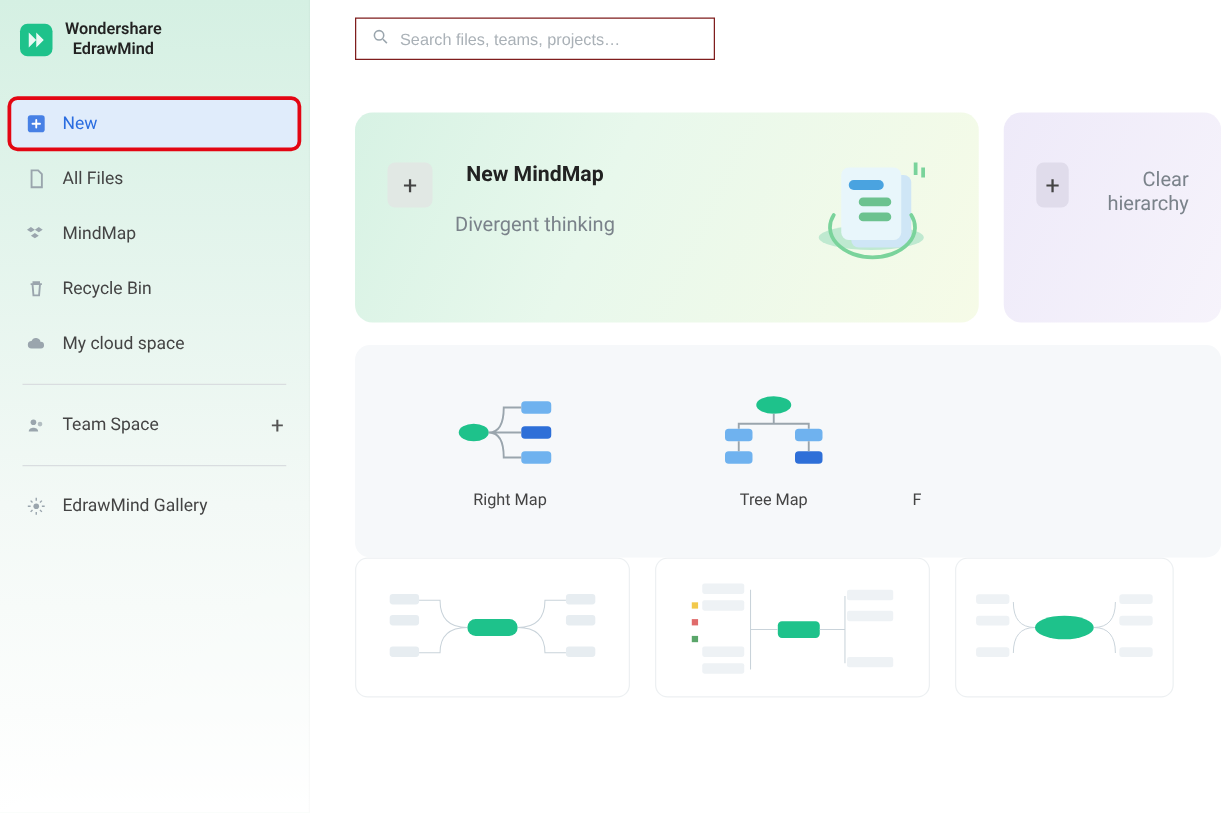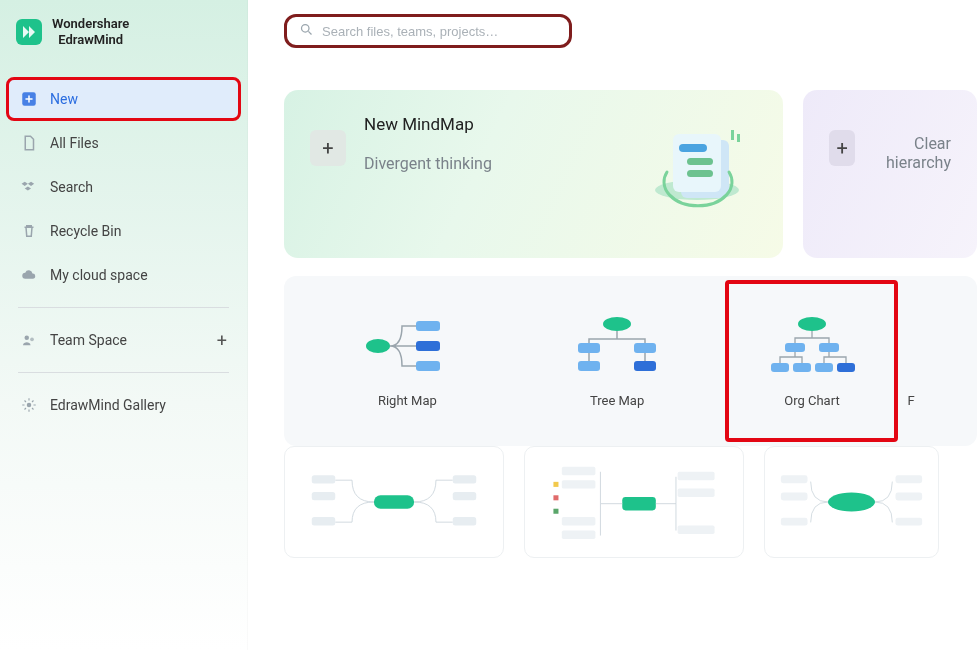--- a/index.html
+++ b/index.html
@@ -28,21 +28,21 @@
     background:#e0ecfb; color:#2b6de0;
     outline: 3px solid #e30613; outline-offset: -1px;
   }
   .sidebar-item .icon { width:18px; height:18px; display:flex; align-items:center; justify-content:center; color:#9aa5ad; }
   .sidebar-item.active .icon { color:#2b6de0; }
   .sidebar-divider { height:1px; background:#d9dde0; margin:10px 10px; }
   .sidebar-item .plus { margin-left:auto; font-size:18px; color:#555; }
   
   .main { flex:1; height:100%; padding:14px 0 0 36px; overflow:hidden; position:relative; }
   .search {
-    width:288px; height:34px; border:3px solid #7f1d1d; border-radius:12px;
+    width:288px; height:34px; border:1px solid #7f1d1d; border-radius:0;
     display:flex; align-items:center; gap:8px; padding:0 12px; color:#888;
   }
   .search input { border:none; outline:none; font-size:13px; flex:1; color:#333; background:transparent; }
   .search input::placeholder { color:#aab1b7; }
   .cards-row { display:flex; gap:20px; margin-top:42px; }
   .hero-card {
     height:168px; border-radius:14px; padding:24px 26px;
     display:flex; align-items:flex-start; gap:18px;
   }
   .hero-mindmap {
@@ -53,21 +53,21 @@
   .hero-outline {
     width:175px; 
     background: linear-gradient(115deg, #eeeaf9 0%, #f6f3fb 100%);
   }
   .hero-plus {
     width:36px; height:36px; margin-top:16px; border-radius:6px;
     background:#e1e8e4; color:#444; display:flex; align-items:center; justify-content:center;
     font-size:20px; font-weight:400;
   }
   .hero-outline .hero-plus { background:#e0dceb; }
-  .hero-title { font-size:17px; font-weight:400; color:#222; }
+  .hero-title { font-size:17px; font-weight:700; color:#222; margin-top:16px;text-align:center;}
   .hero-sub { font-size:16px; color:#7a828a; margin-top:20px;text-align:right;}
   .hero-illustration { position:absolute; right:26px; top:22px; width:120px; height:120px; }
   
   .template-strip {
     margin-top:18px; height:170px; border-radius:12px; background:#f6f8fa;
     display:flex; align-items:center; justify-content:flex-start; gap:11px; padding:0 10px 0 24px;
     position:relative;
   }
   .template-item { width:200px; display:flex; flex-direction:column; align-items:center; gap:16px; }
   .template-item.highlighted { outline:4px solid #e30613; outline-offset:-2px; height:158px; justify-content:center; border-radius:2px;}
@@ -120,21 +120,21 @@
     </span>
     <span>All Files</span>
   </div>
 
   <div class="sidebar-item">
     <span class="icon">
       <svg viewBox="0 0 24 24" width="18" height="18">
           <path d="M6 6l6 4-6 4-6-4zM18 6l6 4-6 4-6-4zM12 15l6 4-6 4-6-4z" transform="scale(0.7) translate(3,1)" fill="currentColor"></path>
         </svg>
     </span>
-    <span>Search</span>
+    <span>MindMap</span>
   </div>
 
   <div class="sidebar-item">
     <span class="icon">
       <svg viewBox="0 0 24 24" width="18" height="18">
           <path d="M6 7h12M9 7V5h6v2M8 7l1 12h6l1-12" fill="none" stroke="currentColor" stroke-width="2"></path>
         </svg>
     </span>
     <span>Recycle Bin</span>
   </div>
@@ -239,35 +239,20 @@
           <rect x="6" y="28" width="22" height="10" rx="3" fill="#6fb2ef"></rect>
           <rect x="62" y="28" width="22" height="10" rx="3" fill="#6fb2ef"></rect>
           <rect x="6" y="46" width="22" height="10" rx="3" fill="#6fb2ef"></rect>
           <rect x="62" y="46" width="22" height="10" rx="3" fill="#2e6fd8"></rect>
           <path d="M45 16 V24 M45 24 H17 V28 M45 24 H73 V28 M17 38 V46 M73 38 V46" fill="none" stroke="#9aa5ad" stroke-width="1.5"></path>
         </svg>
       </div>
       <div class="template-label">Tree Map</div>
     </div>
 
-    <div class="template-item highlighted" style="width:170px">
-      <div class="template-thumb">
-        <svg viewBox="0 0 90 62">
-          <ellipse cx="45" cy="9" rx="14" ry="7" fill="#1ec28b"></ellipse>
-          <rect x="18" y="28" width="20" height="9" rx="3" fill="#6fb2ef"></rect>
-          <rect x="52" y="28" width="20" height="9" rx="3" fill="#6fb2ef"></rect>
-          <rect x="4" y="48" width="18" height="9" rx="3" fill="#6fb2ef"></rect>
-          <rect x="26" y="48" width="18" height="9" rx="3" fill="#6fb2ef"></rect>
-          <rect x="48" y="48" width="18" height="9" rx="3" fill="#6fb2ef"></rect>
-          <rect x="70" y="48" width="18" height="9" rx="3" fill="#2e6fd8"></rect>
-          <path d="M45 16 V23 M45 23 H28 V28 M45 23 H62 V28 M28 37 V42 M28 42 H13 V48 M28 42 H35 V48 M62 37 V42 M62 42 H57 V48 M62 42 H79 V48" fill="none" stroke="#9aa5ad" stroke-width="1.3"></path>
-        </svg>
-      </div>
-      <div class="template-label">Org Chart</div>
-    </div>
 
     <div class="template-item" style="width:60px; align-items:flex-start">
       <div class="template-thumb" style="width:40px"></div>
       <div class="template-label">F</div>
     </div>
 
     <div class="right-arrow">
       <svg viewBox="0 0 24 24" width="20" height="28">
           <path d="M8 4l10 8-10 8z" fill="#2b6de0"></path>
         </svg>

